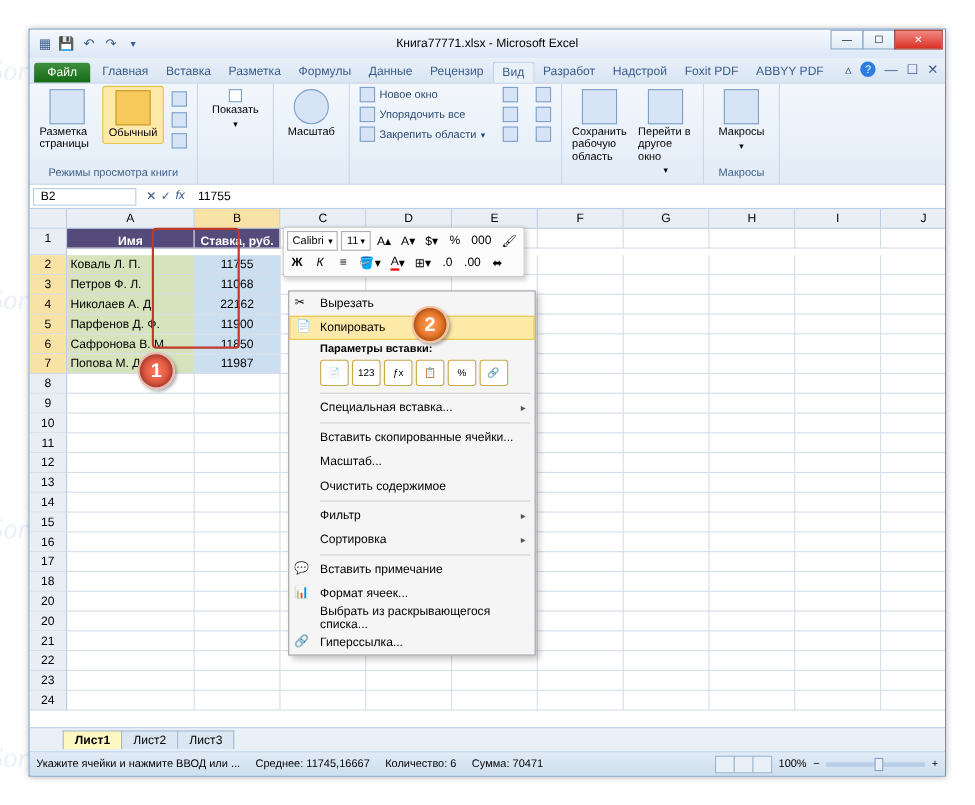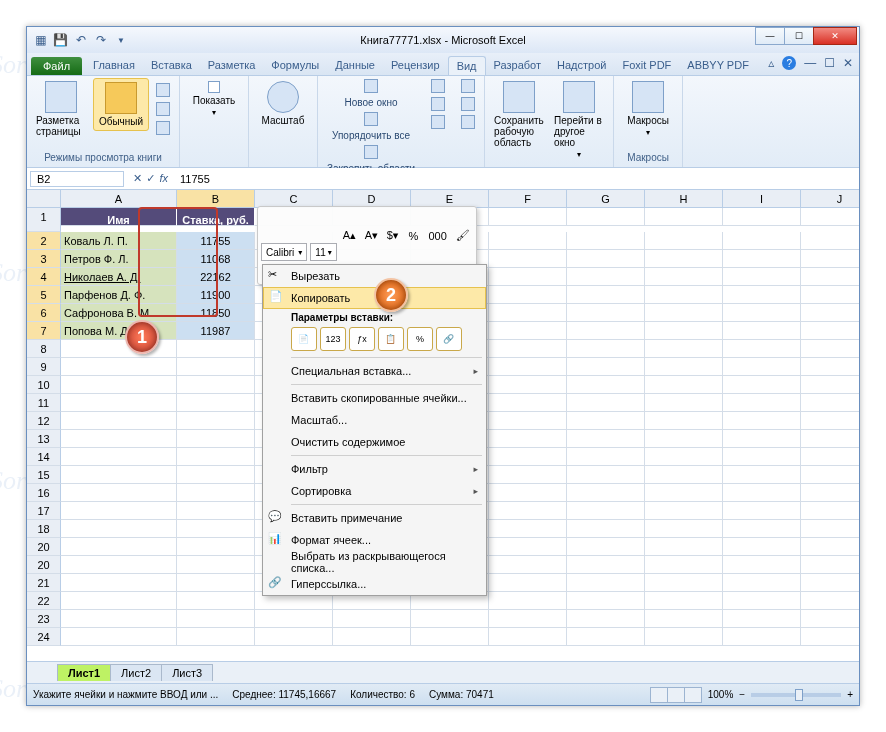--- a/index.html
+++ b/index.html
@@ -22,21 +22,21 @@
 .tab-right { position: absolute; right: 6px; top: 3px; display: flex; gap: 8px; font-size: 12px; color: #3a5e8c; }
 
 .ribbon { height: 92px; background: linear-gradient(#f3f7fc,#e2ecf7); border-bottom: 1px solid #b8cde6; display: flex; font-size: 10px; }
 .rgroup { border-right: 1px solid #c9d8ea; padding: 2px 6px; display: flex; flex-direction: column; justify-content: space-between; }
 .rgroup-body { display: flex; gap: 4px; flex: 1; align-items: flex-start; }
 .rgroup-label { text-align: center; color: #406088; font-size: 10px; padding: 2px 0; }
 .big-btn { display: flex; flex-direction: column; align-items: center; justify-content: flex-start; width: 56px; padding: 3px; gap: 2px; cursor: pointer; border-radius: 3px; }
 .big-btn.active { background: #fde9a8; border: 1px solid #e6c24e; }
 .big-icon { width: 32px; height: 32px; background: #f6c95a; border: 1px solid #c99a2e; }
 .big-icon.blue { background: #d6e4f5; border: 1px solid #7ea0c9; }
-.small-row { display: flex; align-items: center; gap: 4px; font-size: 10px; color: #2b4a72; padding: 1px 3px; cursor: pointer; flex-direction: column; }
+.small-row { display: flex; align-items: center; gap: 4px; font-size: 10px; color: #2b4a72; padding: 1px 3px; cursor: pointer; }
 .small-icon { width: 14px; height: 14px; background: #d6e4f5; border: 1px solid #7ea0c9; }
 .chk { width: 12px; height: 12px; border: 1px solid #7ea0c9; background: #fff; }
 
 .formula-bar { height: 22px; display: flex; align-items: center; border-bottom: 1px solid #b8cde6; font-size: 11px; background: #fff; }
 .name-box { width: 94px; border: 1px solid #b8cde6; margin: 1px 3px; padding: 1px 6px; background: #fff; }
 .fb-icons { display: flex; gap: 4px; padding: 0 6px; color: #3a5e8c; }
 .fb-input { flex: 1; padding: 1px 6px; }
 
 .grid-area { flex: 1; position: relative; overflow: hidden; background: #fff; }
 .corner { position: absolute; left: 0; top: 0; width: 34px; height: 18px; background: #e9eef5; border-right: 1px solid #b8cde6; border-bottom: 1px solid #b8cde6; }
@@ -51,41 +51,41 @@
 .cell { width: 78px; height: 18px; border-right: 1px solid #d4dde8; border-bottom: 1px solid #d4dde8; font-size: 11px; padding: 0 3px; line-height: 18px; overflow: hidden; white-space: nowrap; }
 .header-cell { background: #544b7a; color: #fff; font-weight: bold; text-align: center; border-right: 1px solid #fff; }
 .name-col { background: #d6e3bd; }
 .val-col { background: #ccdff1; text-align: center; }
 
 .sel-border { position: absolute; border: 2px solid #c0392b; border-radius: 4px; pointer-events: none; }
 
 .mini-toolbar { position: absolute; background: rgba(252,252,252,0.95); border: 1px solid #c9c9c9; border-radius: 3px; padding: 3px; box-shadow: 2px 2px 5px rgba(0,0,0,.2); font-size: 11px; }
 .mt-row { display: flex; gap: 3px; align-items: center; }
 .mt-btn { min-width: 18px; height: 18px; border: 1px solid transparent; display: flex; align-items: center; justify-content: center; padding: 0 2px; cursor: pointer; }
-.mt-sel { border: 1px solid #abadb3; background: #fff; font-size: 10px; padding: 0 4px; height: 18px; display: flex; align-items: center; margin-top: 33px; }
+.mt-sel { border: 1px solid #abadb3; background: #fff; font-size: 10px; padding: 0 4px; height: 18px; display: flex; align-items: center; }
 
 .ctx-menu { position: absolute; background: #f5f5f5; border: 1px solid #a0a0a0; box-shadow: 3px 3px 6px rgba(0,0,0,.25); font-size: 11px; width: 225px; }
 .ctx-item { display: flex; align-items: center; height: 22px; padding: 0 8px 0 28px; position: relative; cursor: pointer; }
 .ctx-item:hover, .ctx-item.hov { background: #fde9a8; border: 1px solid #e6c24e; padding: 0 7px 0 27px; height: 22px; }
 .ctx-item.arrow::after { content: "▸"; position: absolute; right: 8px; font-size: 9px; color: #555; }
 .ctx-sep { height: 1px; background: #cfcfcf; margin: 2px 4px 2px 28px; }
 .ctx-icon { position: absolute; left: 5px; width: 16px; height: 16px; }
 .ctx-label { font-weight: bold; font-size: 10px; padding: 3px 8px 2px 28px; }
 .paste-icons { display: flex; gap: 3px; padding: 2px 8px 4px 28px; }
 .paste-icon { width: 26px; height: 24px; background: #fff; border: 1px solid #c9a84a; border-radius: 3px; display: flex; align-items: center; justify-content: center; font-size: 9px; cursor: pointer; }
 
 .badge { position: absolute; width: 34px; height: 34px; border-radius: 50%; display: flex; align-items: center; justify-content: center; color: #fff; font-size: 18px; font-weight: bold; box-shadow: inset 0 0 6px rgba(0,0,0,.4), 2px 2px 3px rgba(0,0,0,.3); border: 2px solid rgba(255,255,255,.6); }
 .badge.b1 { background: radial-gradient(#ff7b5a,#c0392b); }
 .badge.b2 { background: radial-gradient(#ff9e5a,#d35400); }
 
 .watermark { position: absolute; color: rgba(80,130,200,.12); font-style: italic; font-size: 26px; font-family: cursive; pointer-events: none; white-space: nowrap; }
 
 .sheet-tabs { height: 22px; background: #eaf0f7; border-top: 1px solid #b8cde6; display: flex; align-items: center; font-size: 11px; padding-left: 30px; gap: 0; }
 .sheet-tab { padding: 2px 10px; background: #fff; border: 1px solid #aab9cc; border-bottom: none; margin-right: -1px; }
-.sheet-tab.active { font-weight: bold; background: #bef264; }
+.sheet-tab.active { font-weight: bold; background: #fef9c3; }
 .sheet-tab.inactive { background: #dbe6f3; }
 
 .status-bar { height: 22px; background: linear-gradient(#e1ebf5,#cddff0); border-top: 1px solid #b8cde6; display: flex; align-items: center; font-size: 10px; padding: 0 6px; gap: 14px; }
 .status-bar .left { max-width: 190px; overflow: hidden; white-space: nowrap; text-overflow: ellipsis; }
 .status-bar .right { margin-left: auto; display: flex; align-items: center; gap: 6px; }
 .zoom-track { width: 90px; height: 4px; background: #b8cde6; position: relative; }
 .zoom-thumb { position: absolute; left: 44px; top: -4px; width: 8px; height: 12px; background: #eaf0f7; border: 1px solid #7ea0c9; }
 .view-btns { display: flex; }
 .view-btn { width: 18px; height: 16px; border: 1px solid #9cb4d1; background: #eaf0f7; margin-left: -1px; }
 </style>
@@ -334,21 +334,21 @@
           <div class="cell"></div>
           <div class="cell"></div>
           <div class="cell"></div>
           <div class="cell"></div>
           <div class="cell"></div>
           <div class="cell"></div>
           <div class="cell"></div>
           <div class="cell"></div>
         </div>
         <div class="crow">
-          <div class="cell name-col" style="width: 116px; text-decoration: underline;">Николаев А. Д.</div>
+          <div class="cell name-col" style="width: 116px;">Николаев А. Д.</div>
           <div class="cell val-col">22162</div>
           <div class="cell"></div>
           <div class="cell"></div>
           <div class="cell"></div>
           <div class="cell"></div>
           <div class="cell"></div>
           <div class="cell"></div>
           <div class="cell"></div>
           <div class="cell"></div>
         </div>

